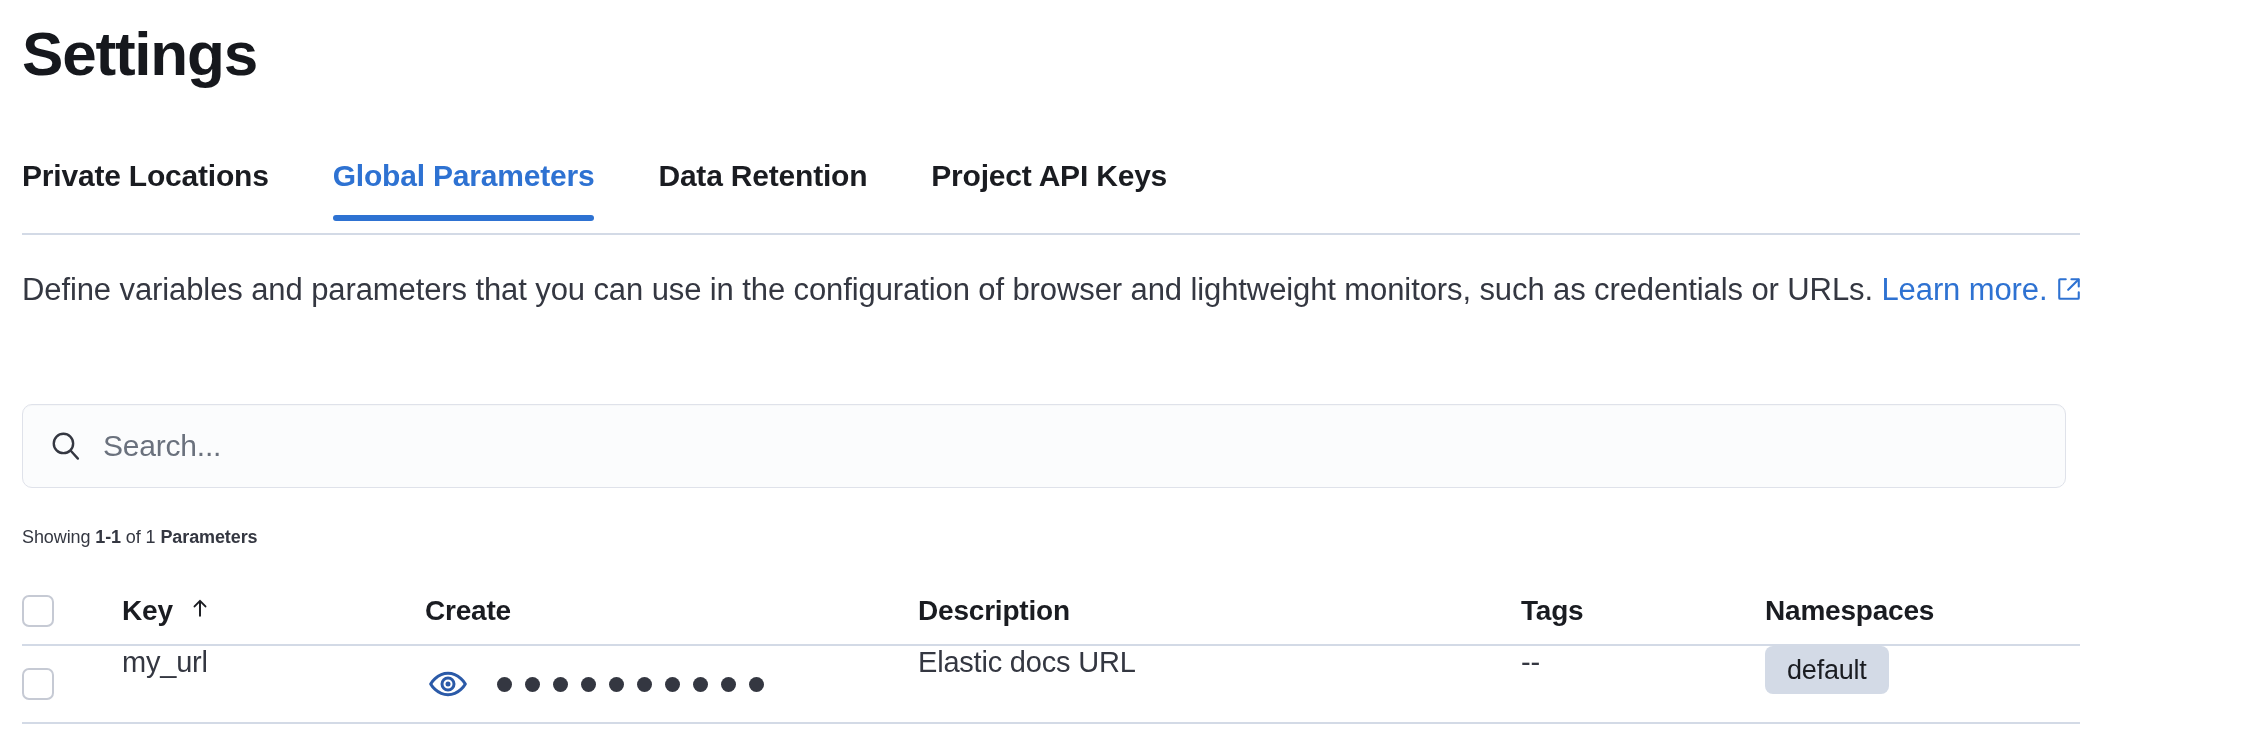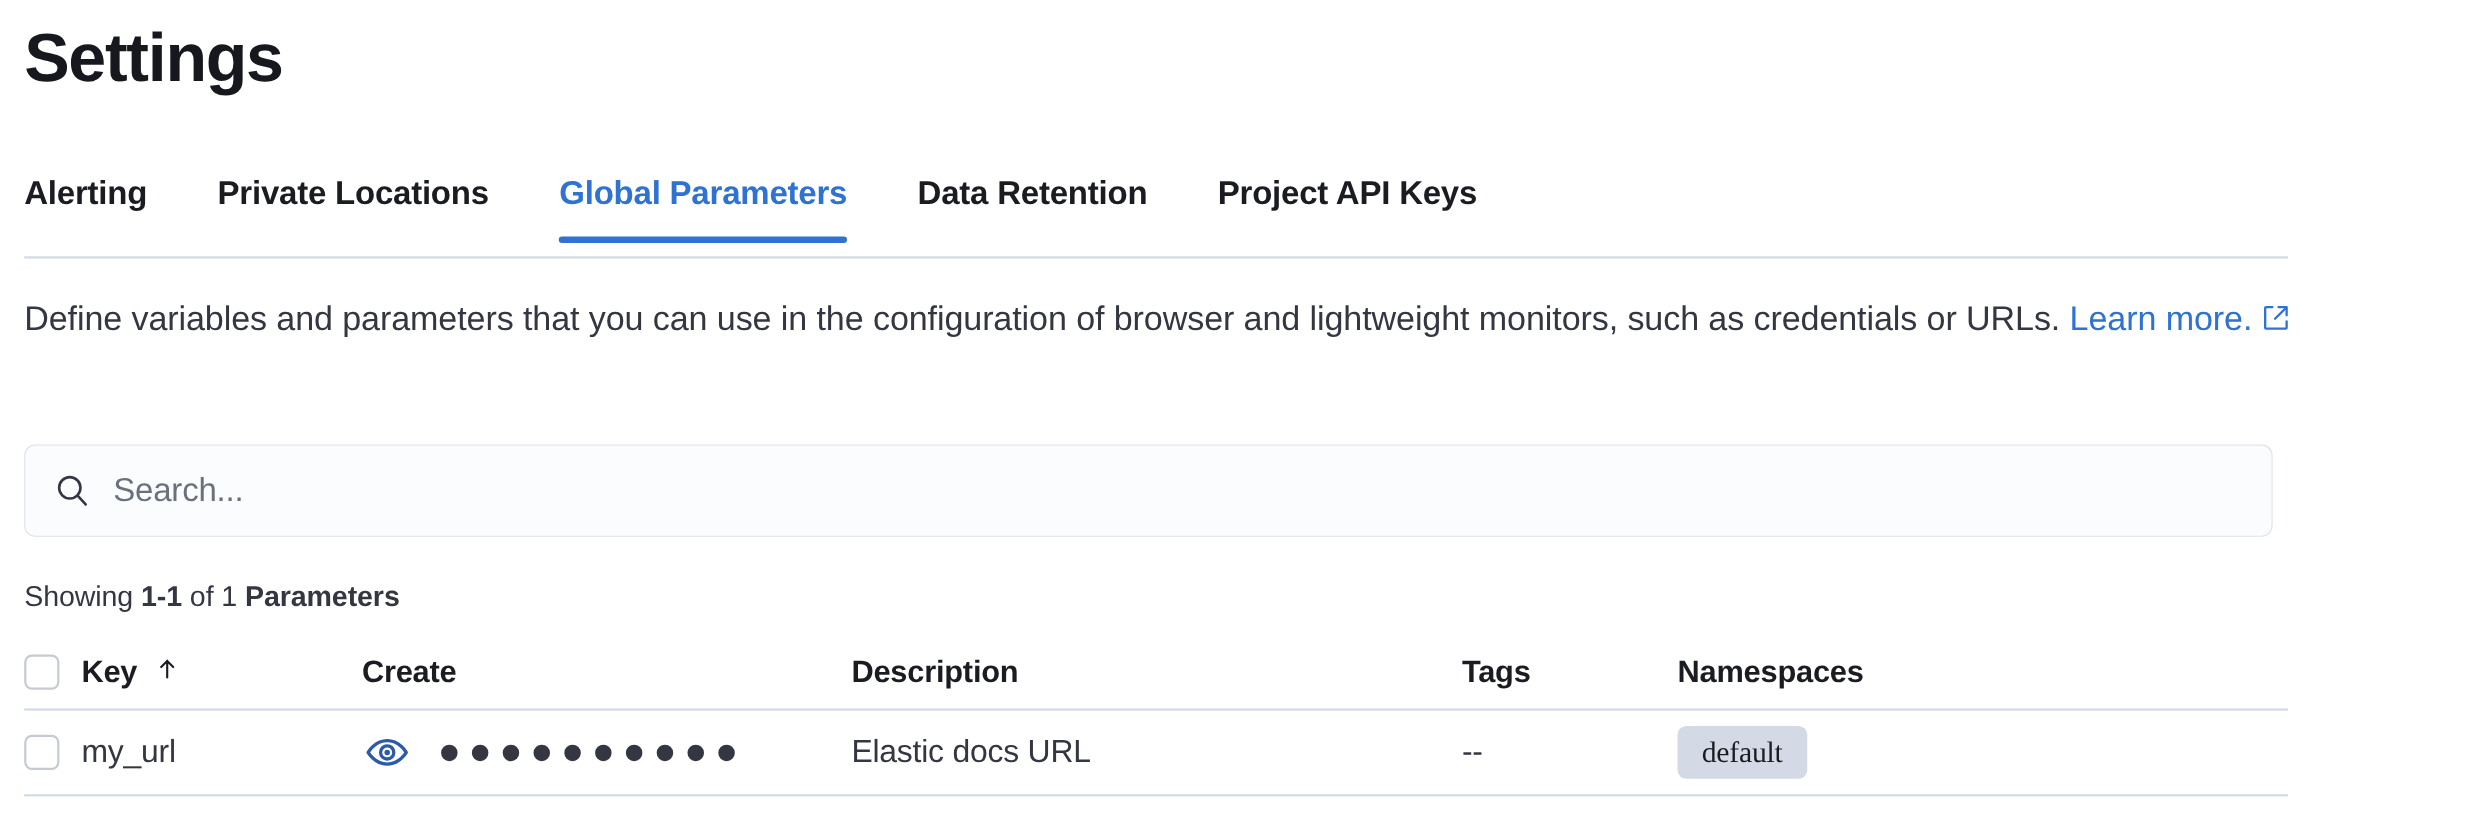--- a/index.html
+++ b/index.html
@@ -143,36 +143,36 @@
     font-weight: 700;
     color: #ffffff;
     cursor: pointer;
     letter-spacing: -0.2px;
   }
 
   
   .showing {
     position: absolute;
     left: 22px; top: 527px;
-    font-size: 26px;
+    font-size: 18px;
     color: #343741;
     letter-spacing: -0.1px;
   }
   .showing b { font-weight: 700; }
 
   
   .table {
     position: absolute;
     left: 22px; top: 578px;
     width: 2218px;
   }
   .trow {
     display: flex;
-    align-items: center;
     border-bottom: 2px solid #d3dae6;
+    gap: 48px;
   }
   .thead { height: 68px; }
   .tbody-row { height: 78px; }
 
   .c-check  { width: 52px; flex: 0 0 52px; display:flex; align-items:center; }
   .c-key    { width: 255px; flex: 0 0 255px; }
   .c-value  { width: 445px; flex: 0 0 445px; display:flex; align-items:center; }
   .c-desc   { width: 555px; flex: 0 0 555px; }
   .c-tags   { width: 196px; flex: 0 0 196px; }
   .c-ns     { flex: 1 1 auto; }
@@ -223,34 +223,32 @@
     display: inline-flex;
     align-items: center;
     height: 48px;
     padding: 0 22px;
     border-radius: 8px;
     background: #d3dae6;
     color: #1a1c21;
     font-size: 27px;
     font-weight: 400;
     letter-spacing: -0.2px;
-    font-family: Liberation Serif, serif;
   }
 
   .icon-btn { cursor: pointer; display: flex; align-items: center; justify-content: center; }
 </style>
 </head>
 <body>
 
 <div class="page">
 
   <div class="page-title">Settings</div>
 
   <div class="tabs">
-    <div class="tab">Alerting</div>
     <div class="tab">Private Locations</div>
     <div class="tab active">Global Parameters</div>
     <div class="tab">Data Retention</div>
     <div class="tab">Project API Keys</div>
   </div>
 
   <div class="desc"><span>Define variables and parameters that you can use in the configuration of browser and lightweight monitors, such as credentials or URLs. </span><a class="link"><span>Learn more.</span></a><span class="ext-icon"><svg width="26" height="26" viewBox="0 0 16 16" fill="none">
           <path d="M6 2H2.5A.5.5 0 0 0 2 2.5v11a.5.5 0 0 0 .5.5h11a.5.5 0 0 0 .5-.5V10" stroke="#2e72d2" stroke-width="1.3" stroke-linecap="round"></path>
           <path d="M9.5 2H14v4.5" stroke="#2e72d2" stroke-width="1.3" stroke-linecap="round" stroke-linejoin="round"></path>
           <path d="M13.7 2.3 7.5 8.5" stroke="#2e72d2" stroke-width="1.3" stroke-linecap="round"></path>

